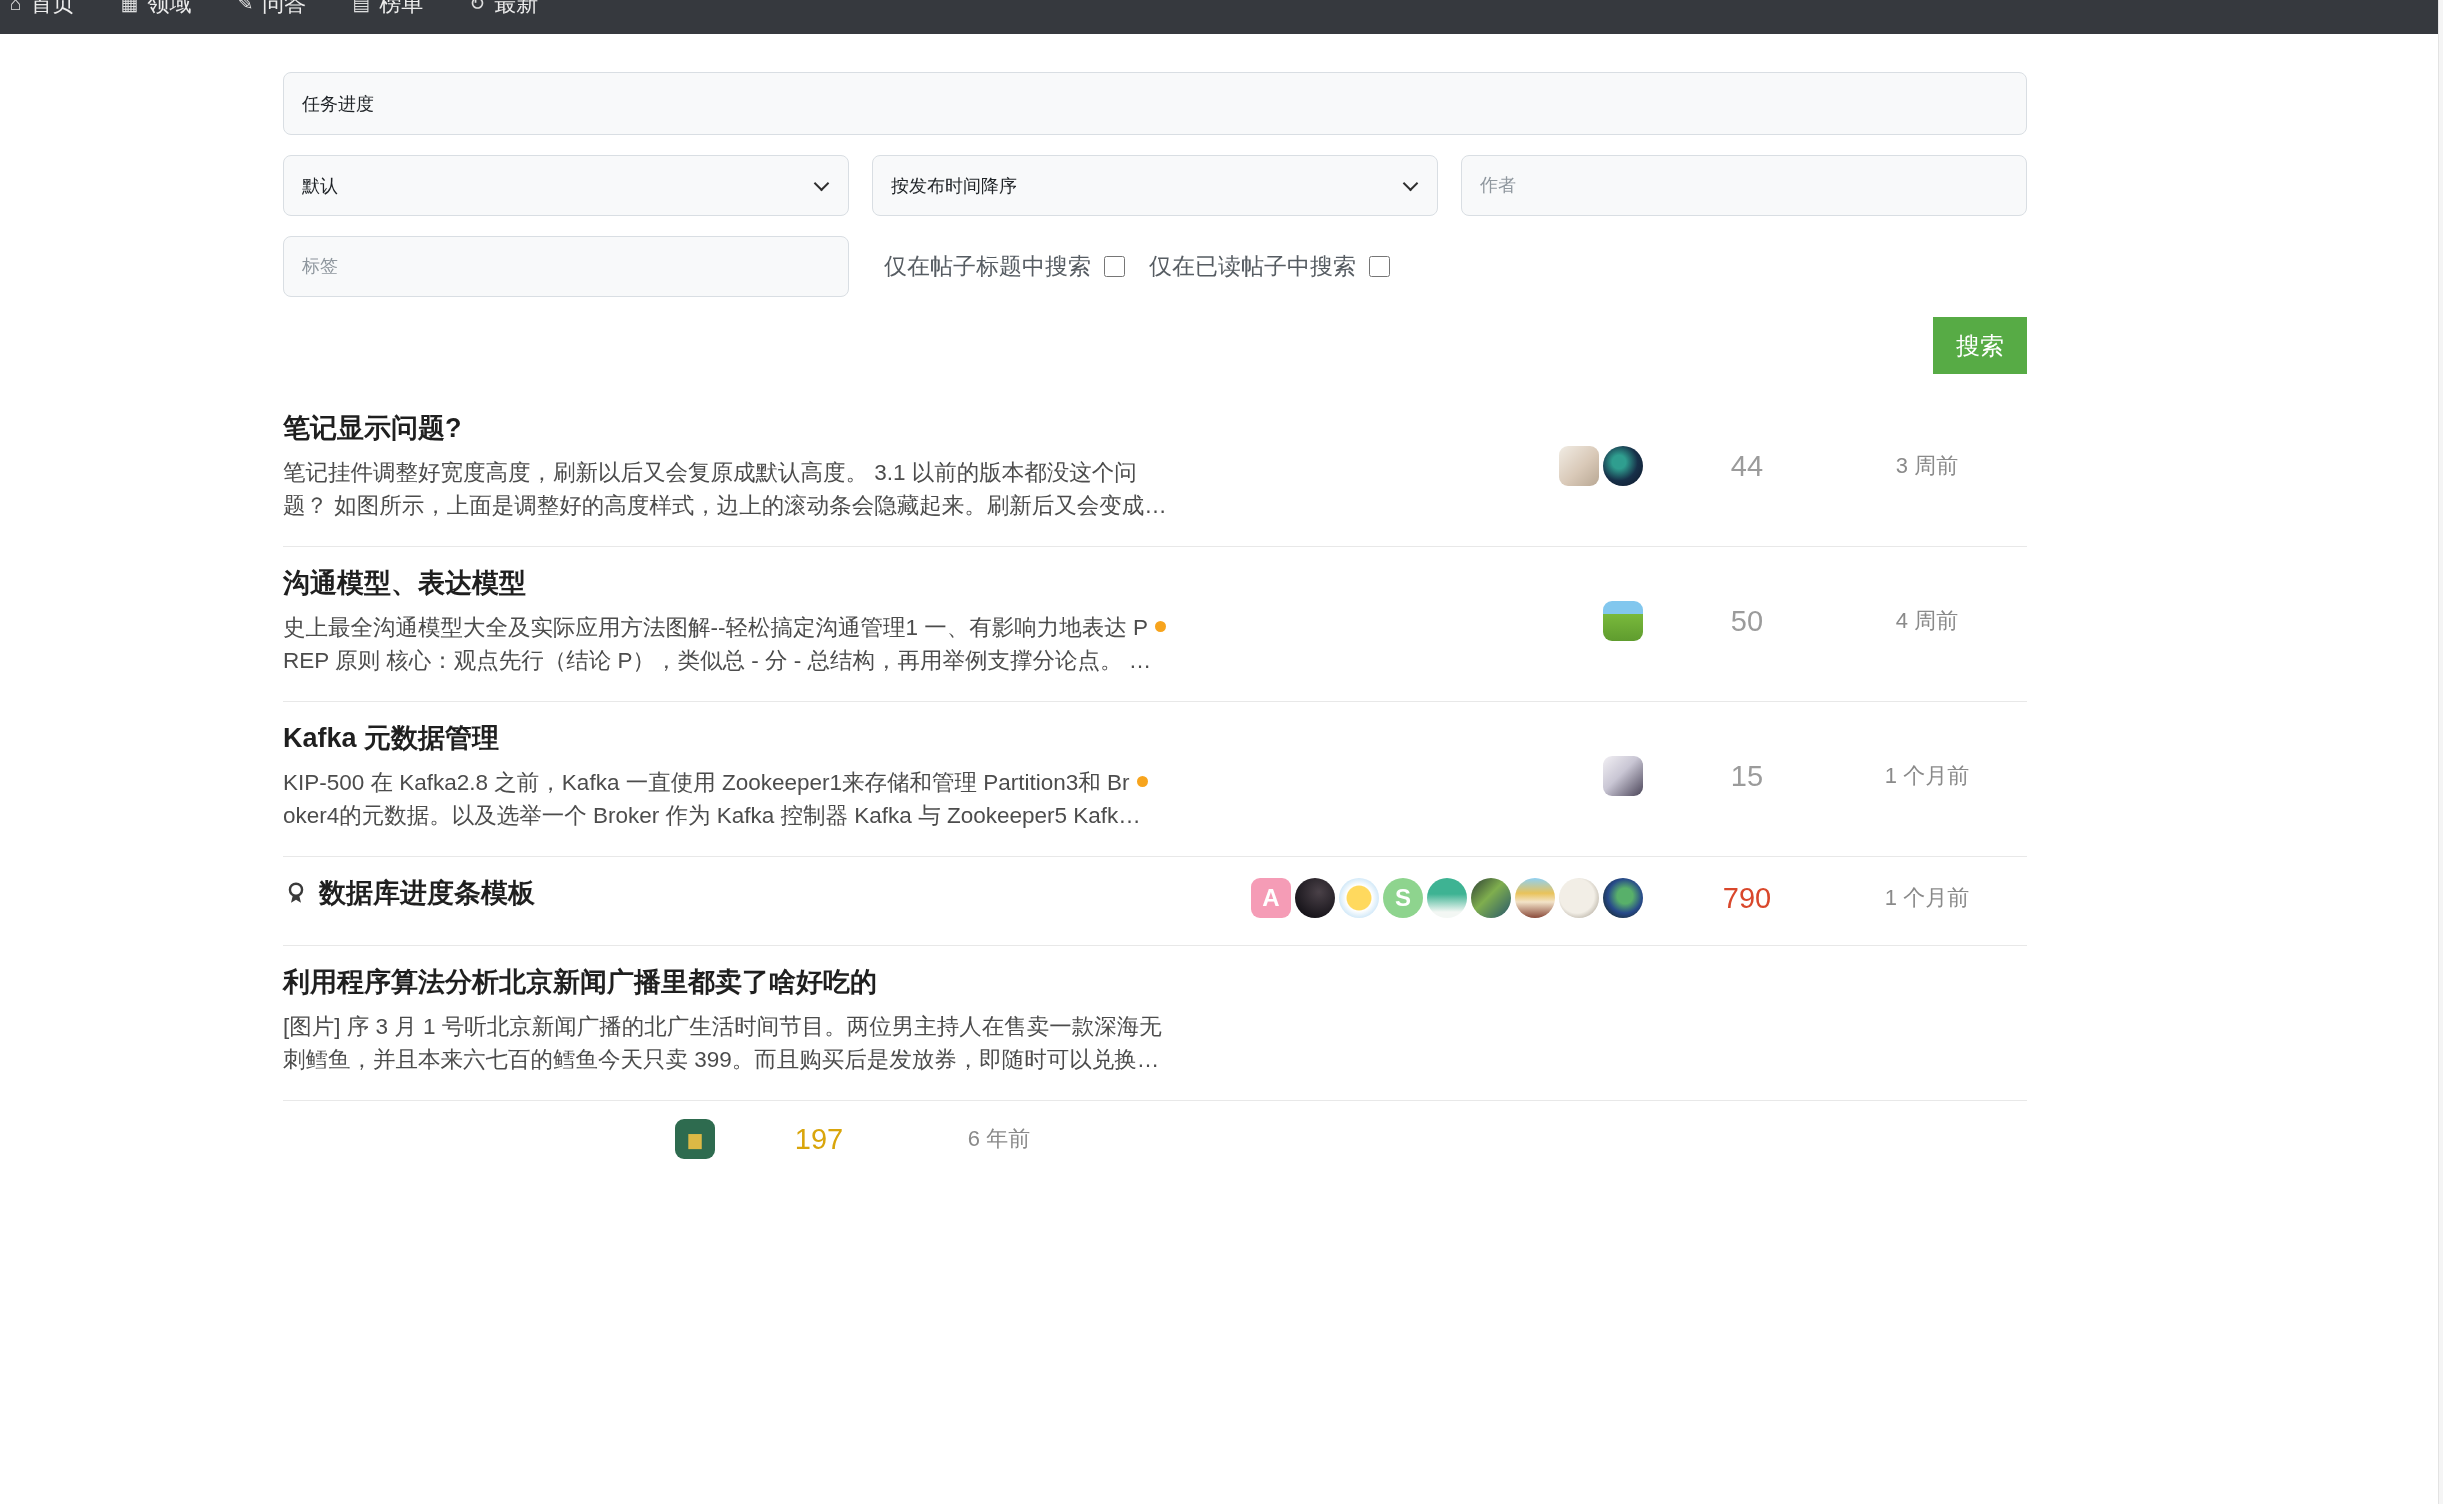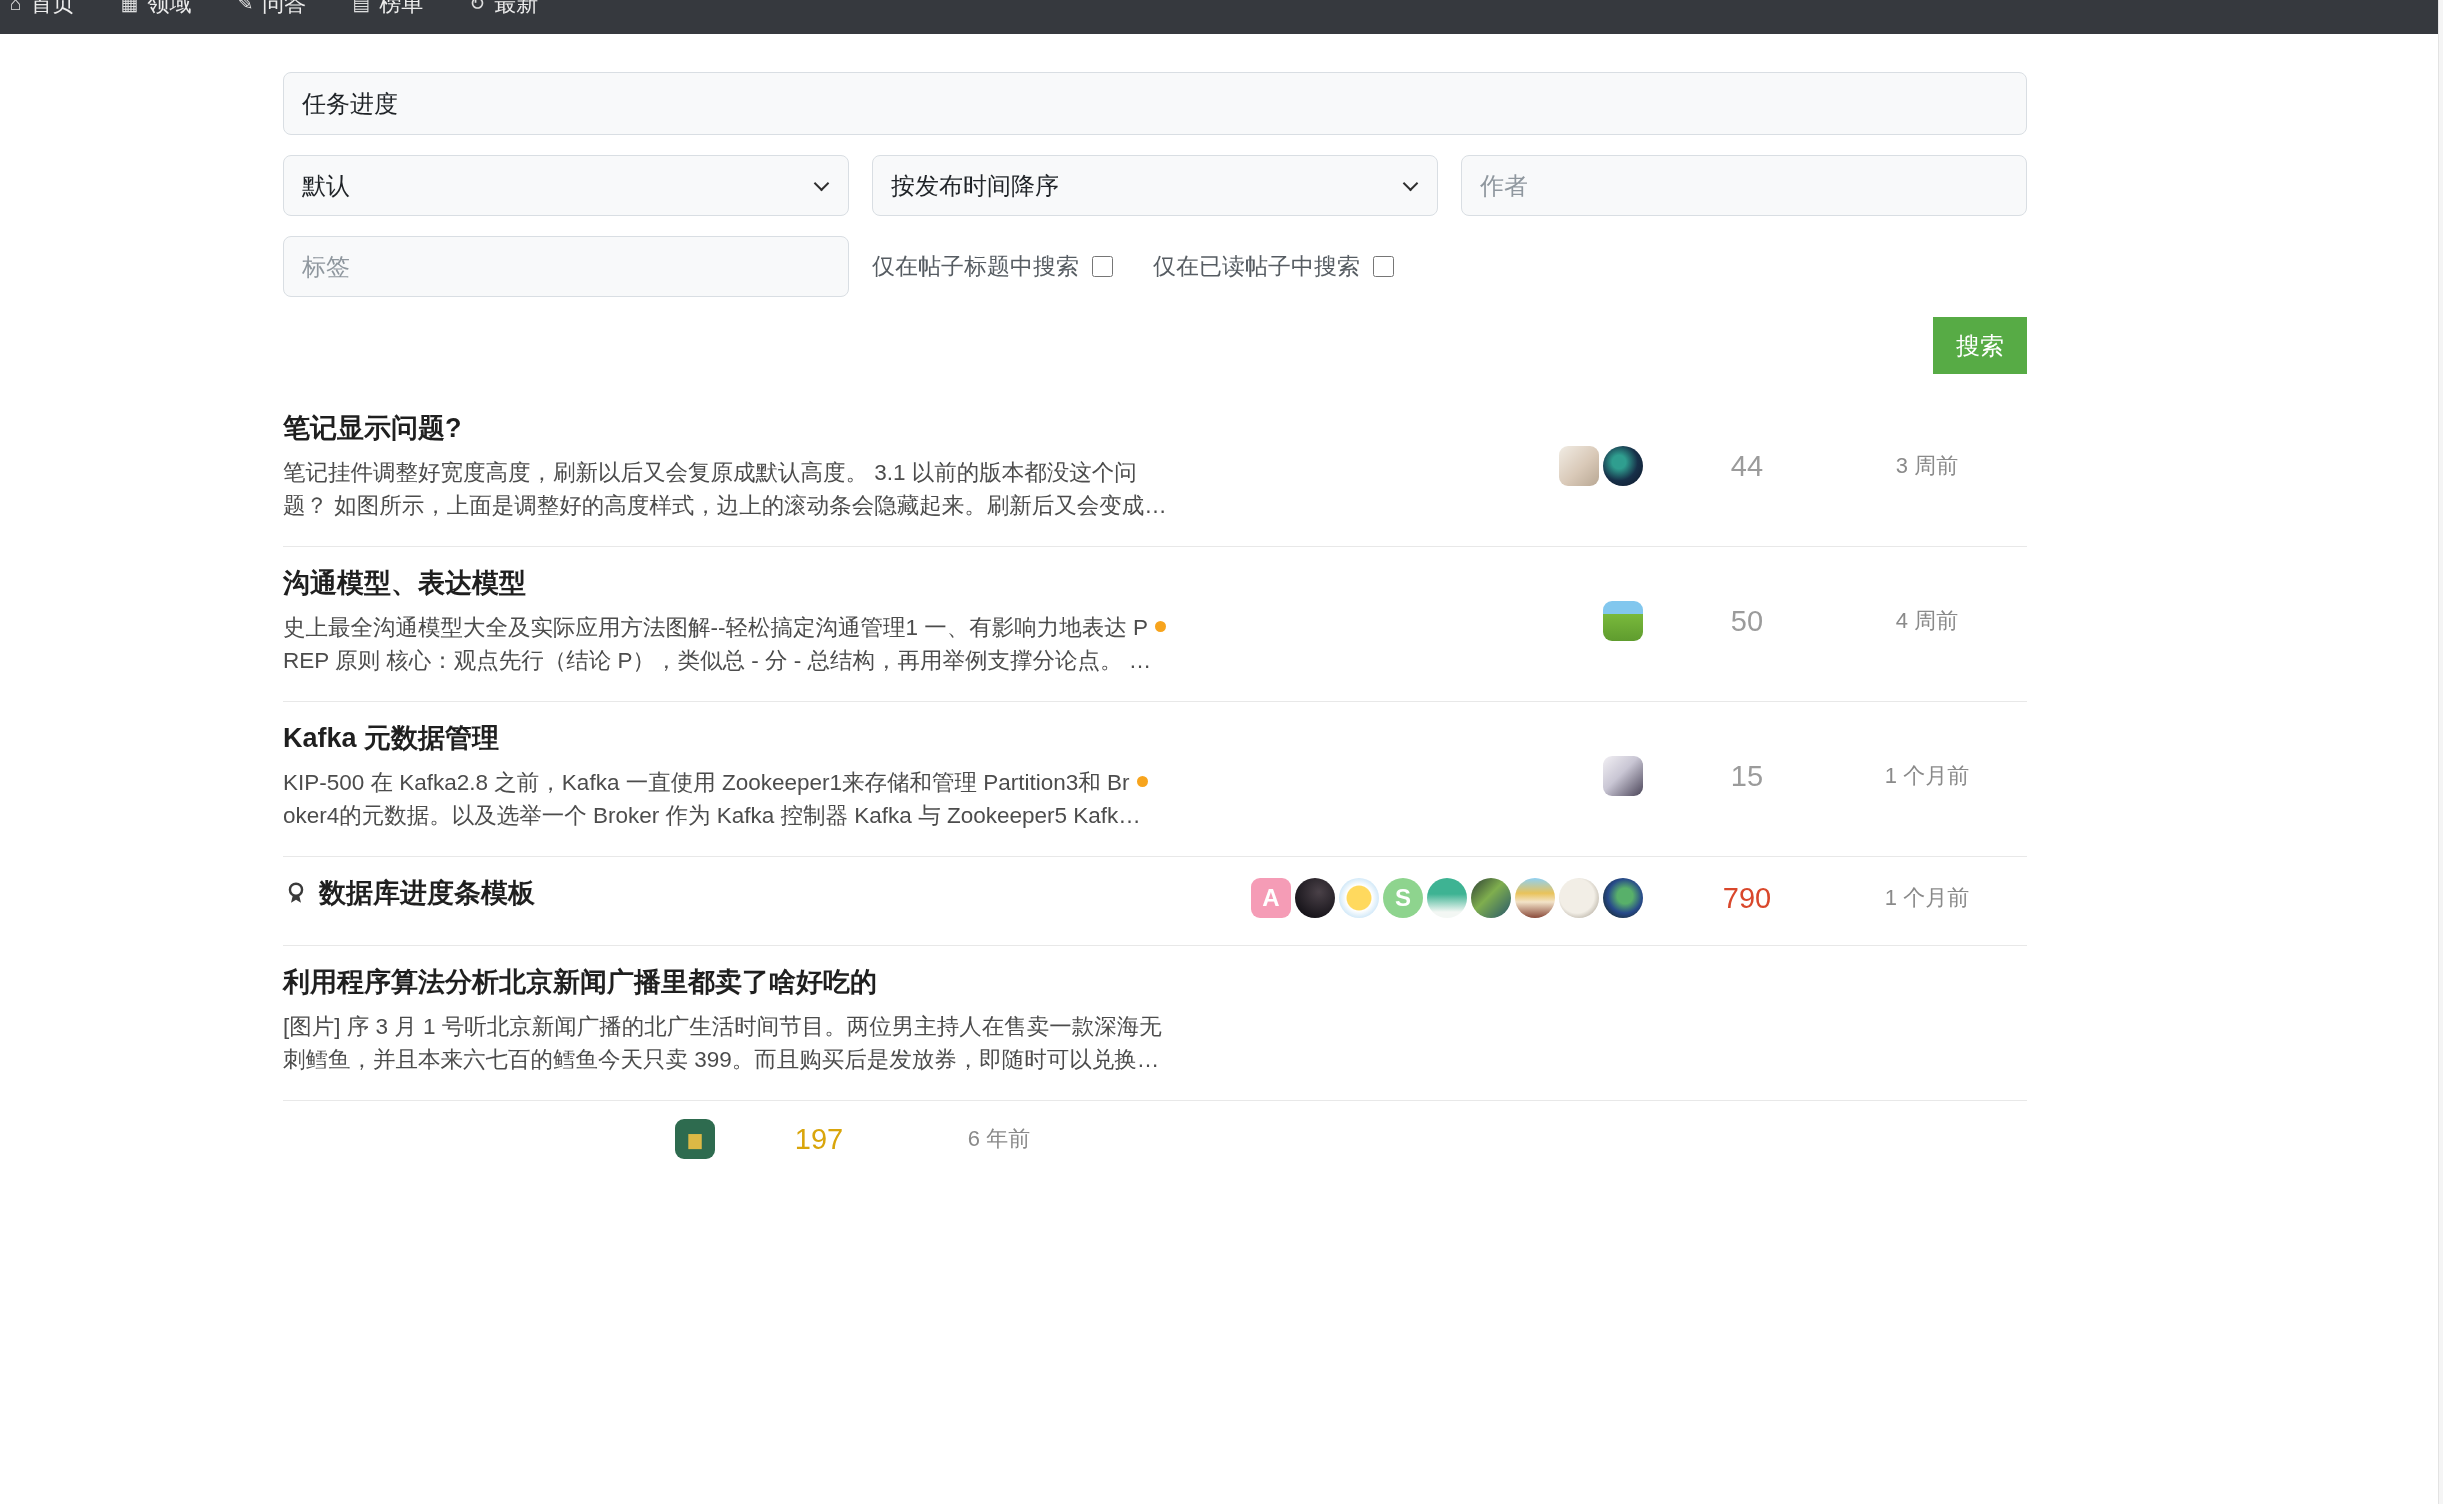--- a/index.html
+++ b/index.html
@@ -17,40 +17,40 @@
   }
   .nav-item {
     display: flex; align-items: center; gap: 9px; white-space: nowrap;
     color: #ececec; font-size: 22px; line-height: 30px; cursor: pointer;
   }
   .nav-icon { font-size: 19px; opacity: .92; }
   
   .content { width: 1744px; margin: 38px 0 0 283px; }
   .txt-input, .sel {
     background: #f8f9fa; border: 1px solid #d9dee3; border-radius: 8px;
-    font-size: 24px; color: #1f2327; padding: 0 18px; width: 100%;
+    font-size: 18px; color: #1f2327; padding: 0 18px; width: 100%;
     font-family: inherit; outline: none;
   }
   .txt-input::placeholder { color: #8f979e; }
   .query-input { height: 63px; }
   .form-row { display: flex; gap: 23px; margin-top: 20px; }
   .field { flex: 1; position: relative; }
   .sel {
     height: 61px; appearance: none; -webkit-appearance: none; -moz-appearance: none;
     padding-right: 48px; cursor: pointer;
   }
   .small-input { height: 61px; }
   .chev {
     position: absolute; right: 22px; top: 23px; width: 11px; height: 11px;
     border-right: 2px solid #2f2f2f; border-bottom: 2px solid #2f2f2f;
     transform: rotate(45deg); pointer-events: none;
   }
   .row3 { align-items: center; }
   .tag-field { flex: none; width: 566px; }
-  .chk-area { display: flex; align-items: flex-start; gap: 40px; margin-left: 0; }
+  .chk-area { display: flex; align-items: flex-start; gap: 24px; margin-left: 12px; }
   .chk-group { display: flex; align-items: center; gap: 13px; color: #565c62; font-size: 23px; }
   .chk-group input[type="checkbox"] { width: 21px; height: 21px; margin: 0; cursor: pointer; }
   .btn-row { display: flex; justify-content: flex-end; margin-top: 20px; }
   .search-btn {
     width: 94px; height: 57px; border: none; border-radius: 0;
     color: #fff; font-size: 24px; font-family: inherit; cursor: pointer;
   }
   
   .results { margin-top: 18px; }
   .result { display: flex; align-items: center; border-bottom: 1px solid #e8e8e8; padding: 18px 0 24px; }

